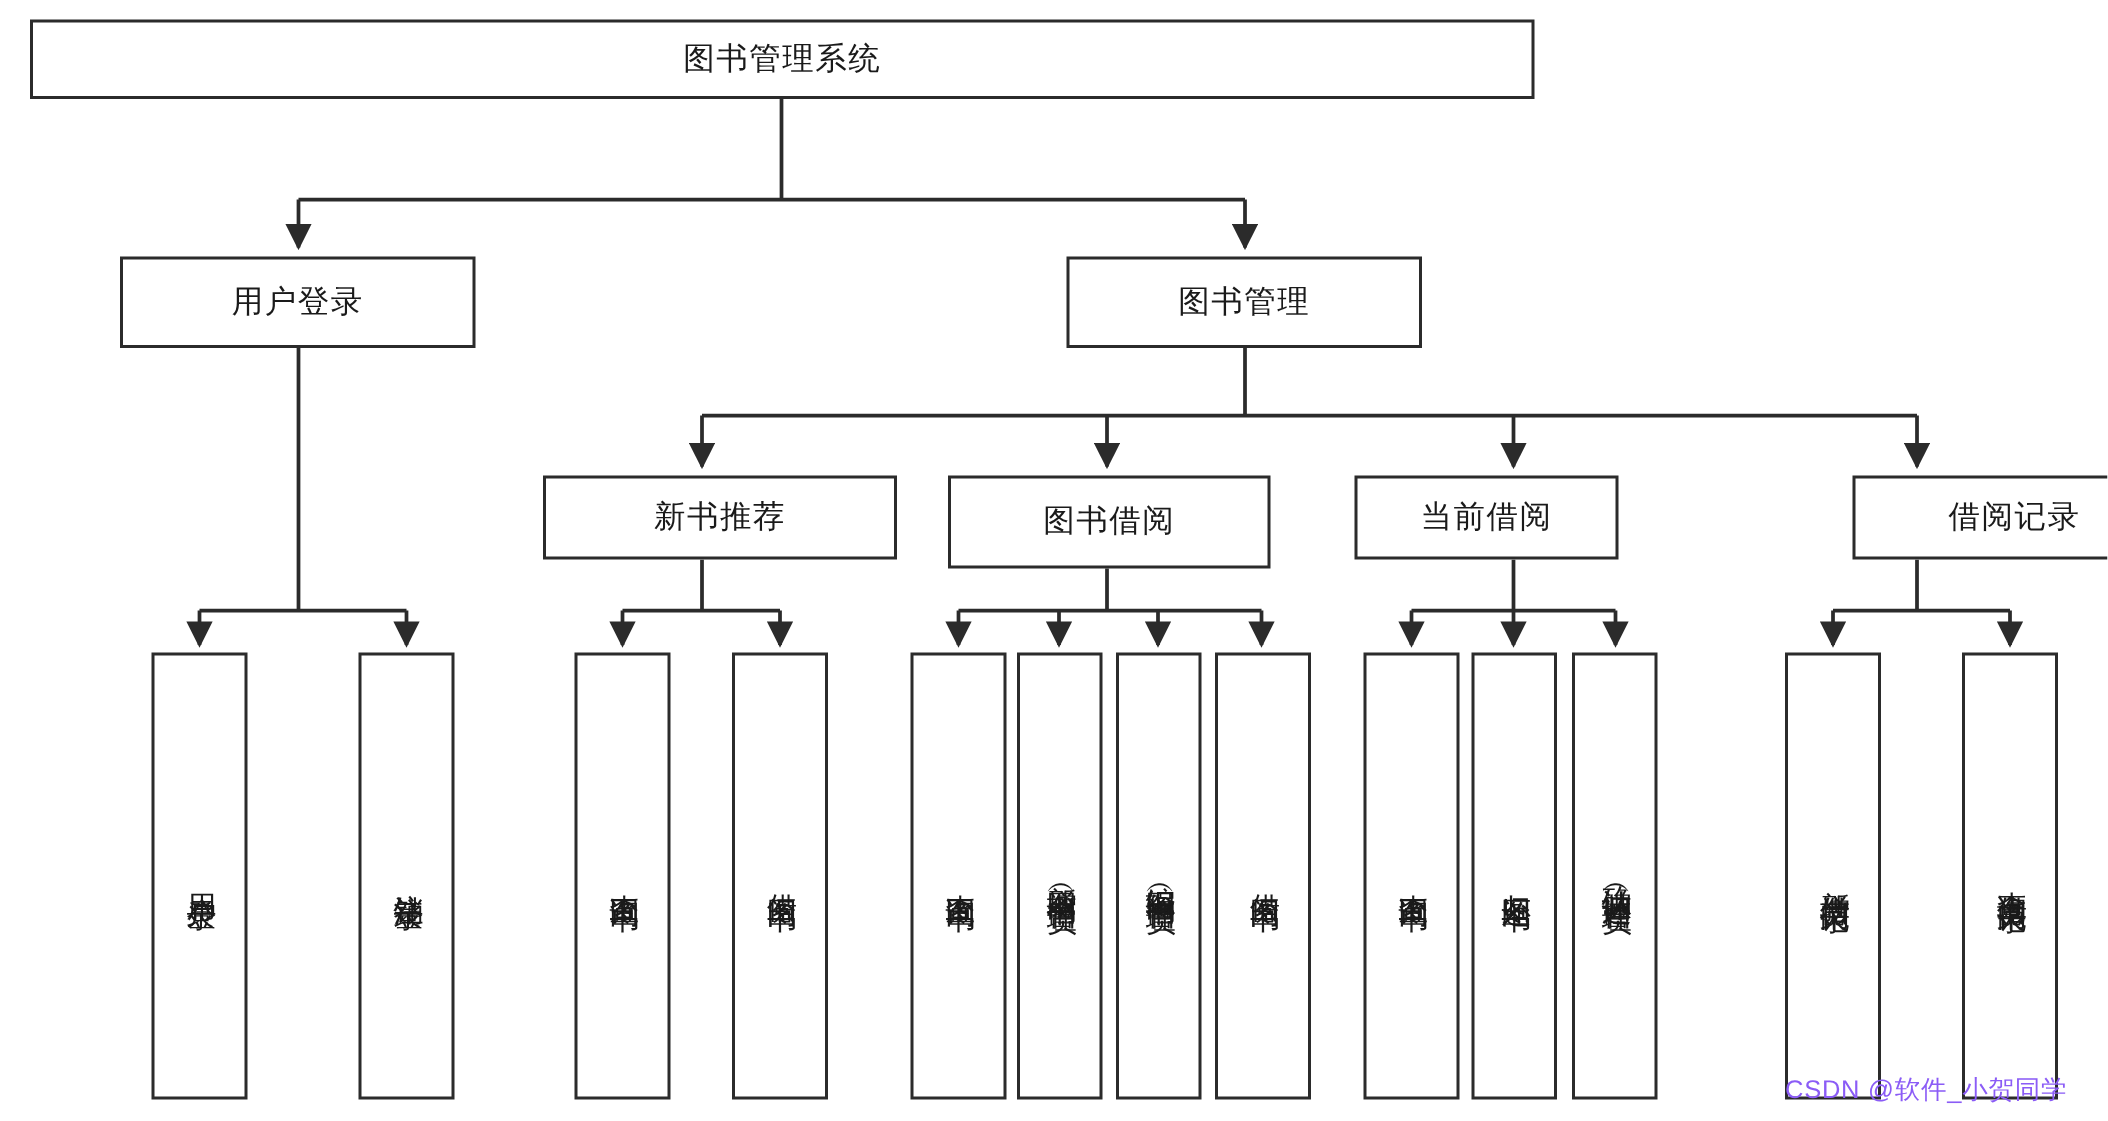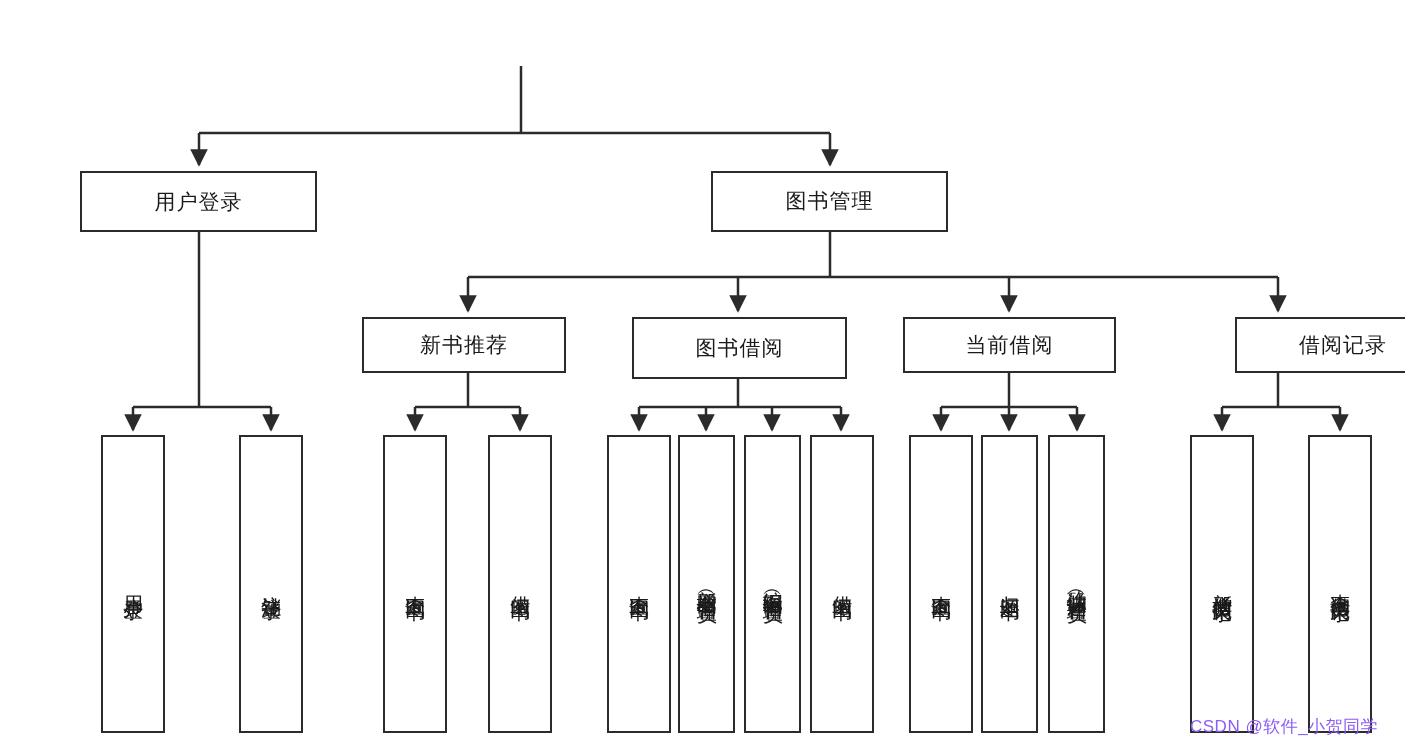--- a/index.html
+++ b/index.html
@@ -112,35 +112,38 @@
       <path d="M 1009 407 L 1009 430" marker-end="url(#arrow)"></path>
       <path d="M 1077 407 L 1077 430" marker-end="url(#arrow)"></path>
 
       <path d="M 1278 373 L 1278 407"></path>
       <path d="M 1222 407 L 1340 407"></path>
       <path d="M 1222 407 L 1222 430" marker-end="url(#arrow)"></path>
       <path d="M 1340 407 L 1340 430" marker-end="url(#arrow)"></path>
     </g>
   </svg>
 
+  <div class="node horiz" style="left:20px; top:13px; width:1003px; height:53px;">
+    <span>图书管理系统</span>
+  </div>
 
   <div class="node horiz" style="left:80px; top:171px; width:237px; height:61px;">
     <span>用户登录</span>
   </div>
   <div class="node horiz" style="left:711px; top:171px; width:237px; height:61px;font-family:Liberation Serif, serif;">
     <span>图书管理</span>
   </div>
 
-  <div class="node horiz" style="left:362px; top:317px; width:204px; height:56px;">
+  <div class="node horiz" style="left:362px; top:317px; width:236px; height:56px;">
     <span>新书推荐</span>
   </div>
   <div class="node horiz" style="left:632px; top:317px; width:215px; height:62px;">
     <span>图书借阅</span>
   </div>
-  <div class="node horiz" style="left:903px; top:317px; width:213px; height:56px;">
+  <div class="node horiz" style="left:903px; top:317px; width:176px; height:56px;">
     <span>当前借阅</span>
   </div>
   <div class="node horiz" style="left:1235px; top:317px; width:216px; height:56px;">
     <span>借阅记录</span>
   </div>
 
   <div class="node vert" style="left:101px; top:435px; width:64px; height:298px;">
     <span class="vtext">用户登录</span>
   </div>
   <div class="node vert" style="left:239px; top:435px; width:64px; height:298px;">

